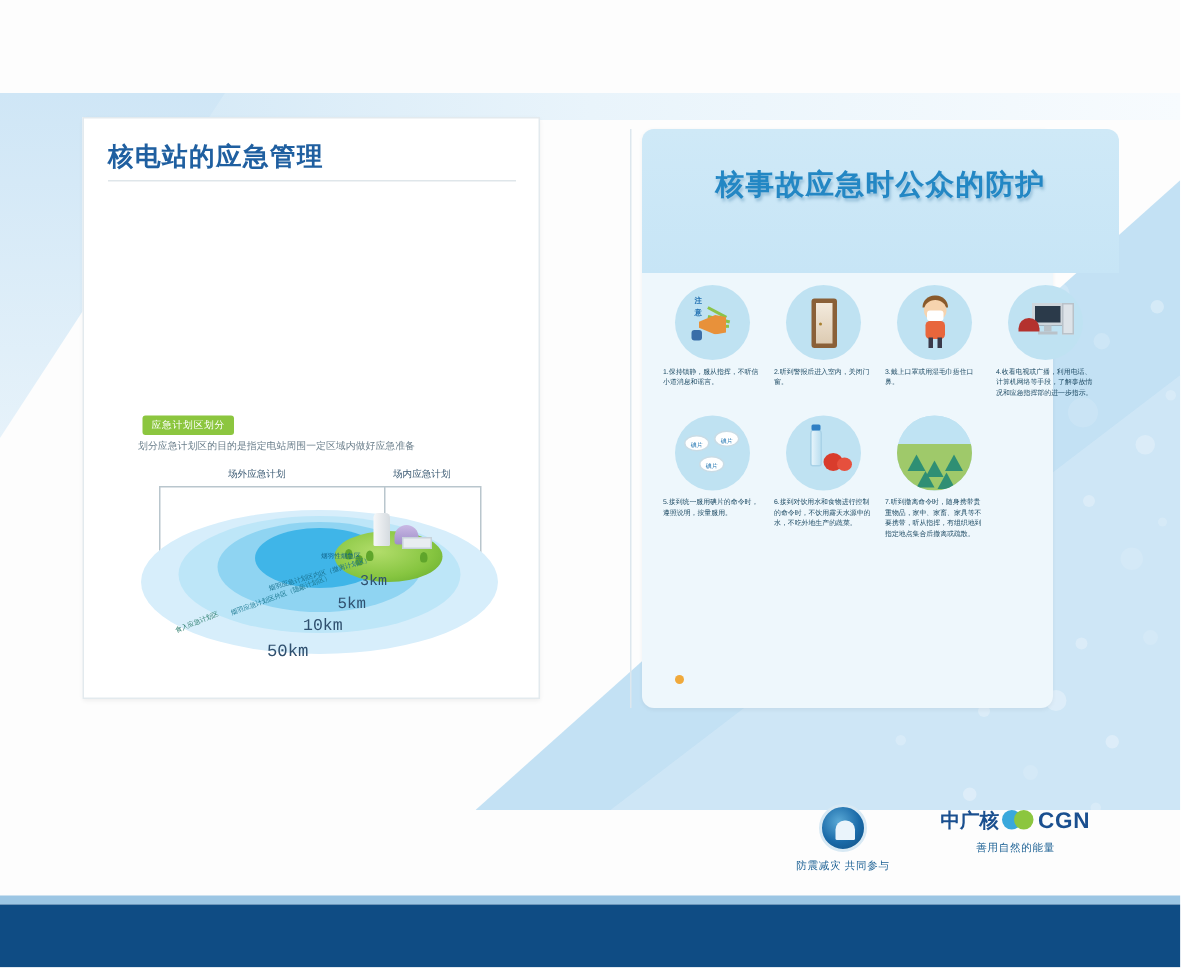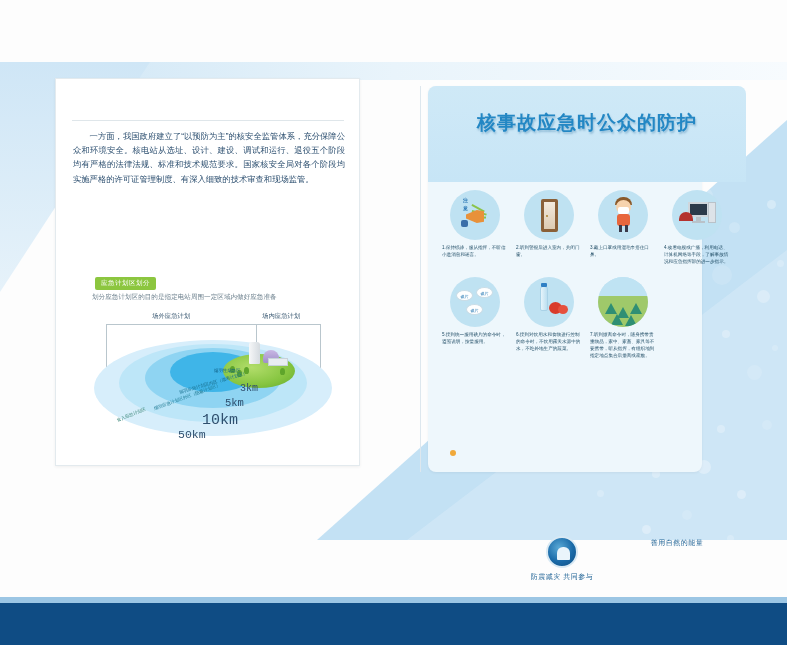--- a/index.html
+++ b/index.html
@@ -126,21 +126,21 @@
     background: #e8edf1; border: 1px solid #c7d2da;
   }
   .tree {
     position: absolute; width: 5px; height: 7px; background: #5fa52b; border-radius: 50% 50% 40% 40%;
   }
   .dist {
     position: absolute; color: #2f4f6e; font-weight: 500; font-family: Liberation Mono, monospace;
   }
   .d3  { left: 150px; top: 73px;  font-size: 10px; }
   .d5  { left: 135px; top: 87px;  font-size: 10.5px; }
-  .d10 { left: 112px; top: 102px; font-size: 15px; }
+  .d10 { left: 112px; top: 102px; font-size: 11px; }
   .d50 { left: 88px;  top: 118px; font-size: 11.5px; }
   .ring-label {
     position: absolute; font-size: 4.4px; color: #1d6a8c; white-space: nowrap;
     text-align: center; line-height: 5.4px;
   }
   .rl-inner { left: 124px; top: 58px; color:#0e5f86; }
   .rl-mid   { left: 88px;  top: 70px; transform: rotate(-16deg); color:#19708f; }
   .rl-outer { left: 62px;  top: 84px; transform: rotate(-20deg); color:#1e7a93; }
   .rl-far   { left: 26px;  top: 102px; transform: rotate(-22deg); color:#2f7f6f; }
 
@@ -283,23 +283,23 @@
       <div class="bubble" style="left: 370px; top: 320px; width: 9px; height: 9px; opacity: 0.61;"></div>
       <div class="bubble" style="left: 240px; top: 280px; width: 6px; height: 6px; opacity: 0.34;"></div>
       <div class="bubble" style="left: 405px; top: 175px; width: 6px; height: 6px; opacity: 0.34;"></div>
       <div class="bubble" style="left: 315px; top: 340px; width: 10px; height: 10px; opacity: 0.25;"></div>
       <div class="bubble" style="left: 360px; top: 365px; width: 7px; height: 7px; opacity: 0.43;"></div>
       <div class="bubble" style="left: 275px; top: 355px; width: 9px; height: 9px; opacity: 0.61;"></div>
       <div class="bubble" style="left: 230px; top: 320px; width: 7px; height: 7px; opacity: 0.43;"></div>
     </div>
 
   <div class="left-card">
+    <div class="lc-title">核电站的应急管理</div>
     <div class="lc-rule"></div>
     <div class="lc-body">
-      <p>一方面，我国政府建立了“以预防为主”的核安全监管体系，充分保障公众和环境安全。核电站从选址、设计、建设、调试和运行、退役五个阶段均有严格的法律法规、标准和技术规范要求。国家核安全局对各个阶段均实施严格的许可证管理制度、有深入细致的技术审查和现场监管。</p>
     </div>
   </div>
 
   <div class="zone-badge">应急计划区划分</div>
   <div class="zone-sub">划分应急计划区的目的是指定电站周围一定区域内做好应急准备</div>
 
   <div class="diagram">
 
     <div class="brk brk-h" style="left:16px; top:14px; width:150px;"></div>
     <div class="brk brk-v" style="left:16px; top:14px; height:56px;"></div>
@@ -430,18 +430,26 @@
   <div class="panel-dot"></div>
 
   <div class="logo-left">
     <div class="logo-seal">
       <div class="seal-house"></div>
     </div>
     <div class="logo-cap">防震减灾 共同参与</div>
   </div>
 
   <div class="logo-right">
+    <div class="cgn-row">
+      <span class="cgn-cn">中广核</span>
+      <span class="cgn-mark">
+        <span class="g1"></span>
+        <span class="g2"></span>
+      </span>
+      <span class="cgn-en">CGN</span>
+    </div>
     <div class="cgn-sub">善用自然的能量</div>
   </div>
 
   <div class="bar-light"></div>
   <div class="bar-dark"></div>
 </div>
 
 </body></html>

